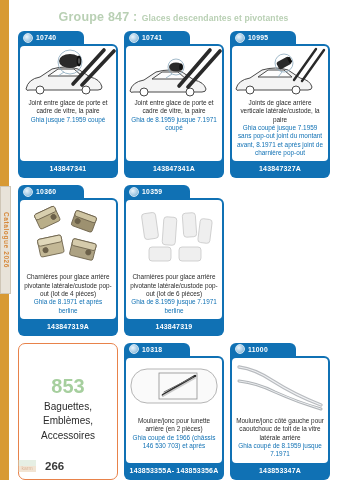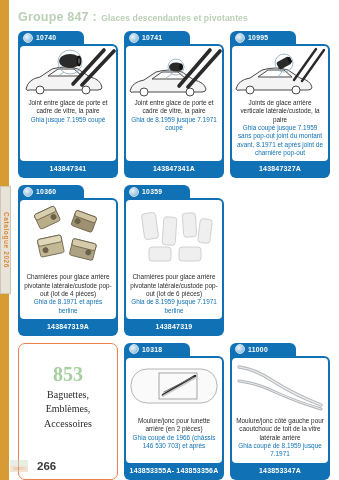--- a/index.html
+++ b/index.html
@@ -34,20 +34,21 @@
     white-space:nowrap;
     font-size:6.5px;
     font-weight:bold;
     letter-spacing:.6px;
     color:#d6883a;
   }
   
   .header{
     position:absolute;left:18px;top:8px;right:10px;
     line-height:1;
+    text-align:center;
   }
   .header .grp{
     font-size:12.5px;font-weight:bold;color:#b9d0b4;
     letter-spacing:.2px;
   }
   .header .sub{
     font-size:8.6px;font-weight:bold;color:#b9d0b4;
     letter-spacing:.1px;
   }
   
@@ -120,34 +121,33 @@
   .row-2 .card-img{height:72px;}
   .row-3 .card-img{height:58px;}
   
   .promo{
     width:100px;
     border:1.3px solid #e8824a;
     border-radius:7px;
     box-sizing:border-box;
     display:flex;flex-direction:column;
     align-items:center;justify-content:flex-start;
-    padding-top:20px;
+    padding-top:32px;
     background:#fff;
-    font-family:Liberation Serif, serif;
   }
   .promo-num{
     font-size:20px;font-weight:bold;color:#a6cf9e;line-height:1;
     margin-bottom:4px;
   }
   .promo-line{
     font-size:10px;color:#2b2b2b;line-height:1.45;text-align:center;
   }
   
   .footer{
-    position:absolute;left:9px;bottom:7px;
+    position:absolute;left:17px;bottom:7px;
     display:flex;align-items:center;gap:8px;
   }
   .footer-logo{
     width:20px;height:15px;opacity:.5;
     display:flex;align-items:center;justify-content:center;
   }
   .footer-page{
     font-size:11.5px;font-weight:bold;color:#3a3a3a;
   }
 </style>

